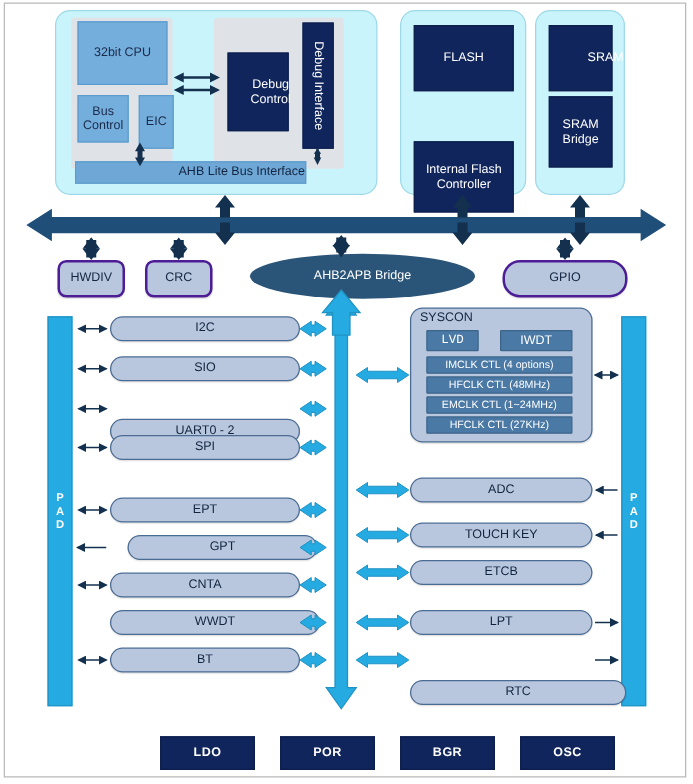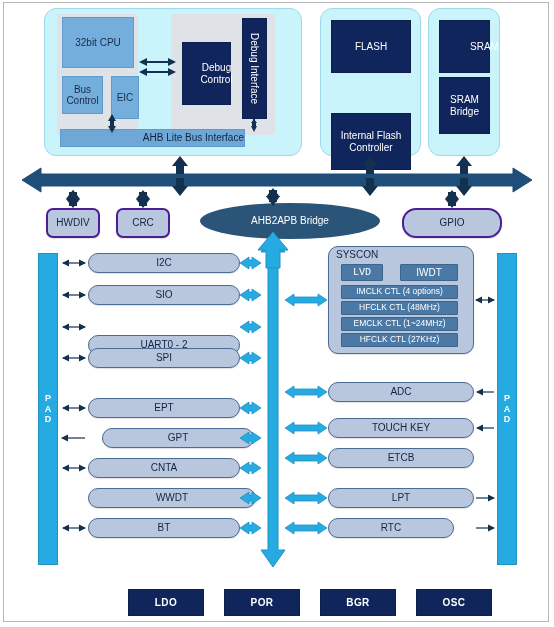--- a/index.html
+++ b/index.html
@@ -233,21 +233,21 @@
   </div>
   <div class="abs pill ctr" style="left:328px;top:418px;width:146px;height:20px;">
     <span>TOUCH KEY</span>
   </div>
   <div class="abs pill ctr" style="left:328px;top:448px;width:146px;height:20px;">
     <span>ETCB</span>
   </div>
   <div class="abs pill ctr" style="left:328px;top:488px;width:146px;height:20px;">
     <span>LPT</span>
   </div>
-  <div class="abs pill ctr" style="left:328px;top:518px;width:126px;height:20px;">
+  <div class="abs pill ctr" style="left:328px;top:544px;width:173px;height:20px;">
     <span>RTC</span>
   </div>
 
   <div class="abs powerbox ctr" style="left:112px;top:589px;width:76px;height:27px;">
     <span>LDO</span>
   </div>
   <div class="abs powerbox ctr" style="left:208px;top:589px;width:76px;height:27px;">
     <span>POR</span>
   </div>
   <div class="abs powerbox ctr" style="left:304px;top:589px;width:76px;height:27px;">

